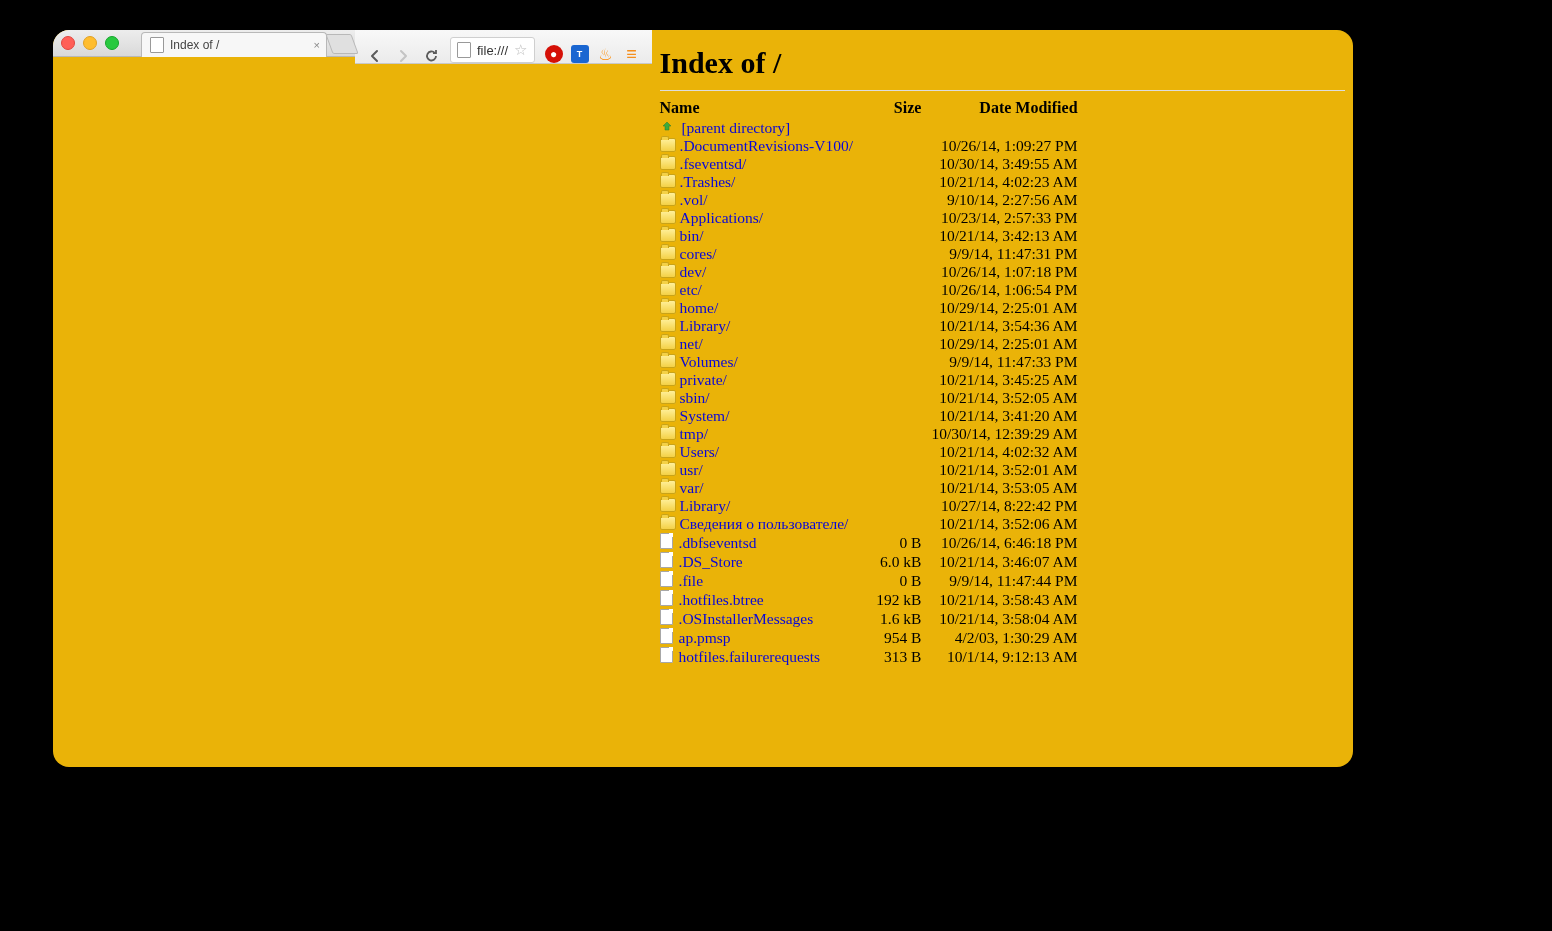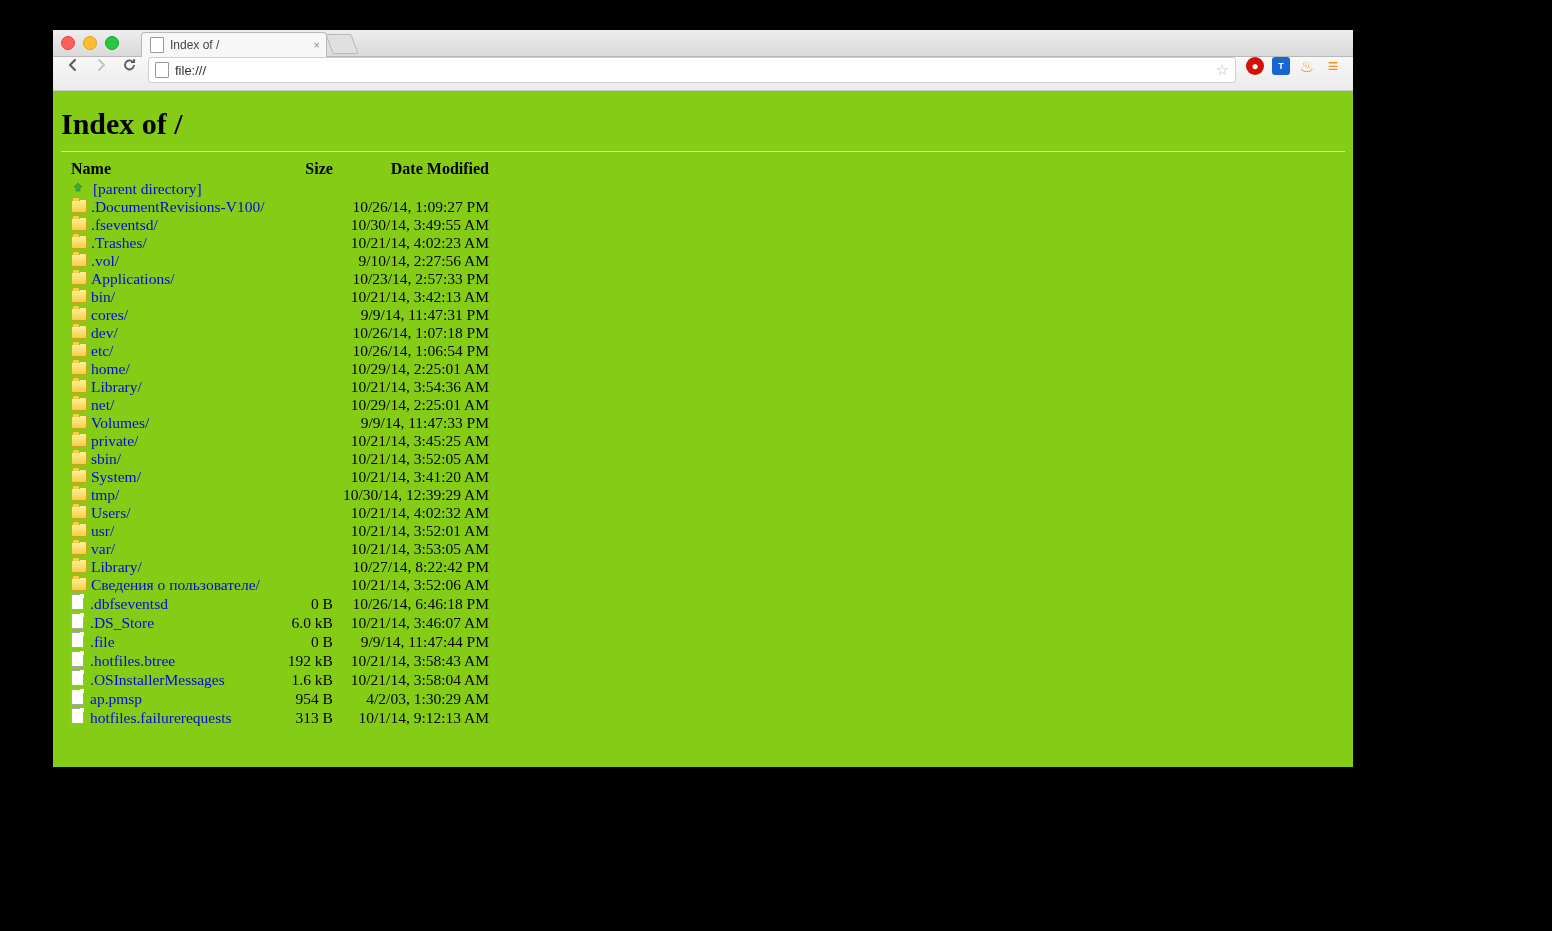--- a/index.html
+++ b/index.html
@@ -12,26 +12,26 @@
     width:1552px;
     height:931px;
     position:relative;
   }
   .window{
     position:absolute;
     left:53px;
     top:30px;
     width:1300px;
     height:737px;
-    background:#84cc16;
-    border-radius:0;
+    background:#eab308;
+    border-radius:16px;
     box-shadow:0 25px 40px rgba(0,0,0,0.6);
     overflow:hidden;
     display:flex;
-    flex-direction:column;
+    flex-direction:row;
   }
   
   .titlebar{
     height:26px;
     background:linear-gradient(to bottom,#ededed,#d9d9d9);
     border-bottom:1px solid #b8b8b8;
     display:flex;
     align-items:center;
     padding-left:8px;
     position:relative;
@@ -73,21 +73,21 @@
     align-self:flex-end;
     margin-bottom:2px;
   }
 
   
   .toolbar{
     height:33px;
     background:linear-gradient(to bottom,#f8f8f8,#ebebeb);
     border-bottom:1px solid #c9c9c9;
     display:flex;
-    align-items:flex-start;
+    align-items:flex-end;
     padding:0 11px;
     gap:10px;
   }
   .nav{display:flex;gap:10px;align-items:center;}
   .nav-btn{
     width:18px;display:flex;justify-content:center;align-items:center;
     color:#6b6b6b;font-size:16px;
   }
   .nav-btn.disabled{color:#bdbdbd;}
   .url{
@@ -123,21 +123,21 @@
     font-size:16px;
     color:#000;
   }
   h1{
     font-family:"Times New Roman",serif;
     font-weight:bold;
     font-size:30px;
     margin:12px 0 10px 0;
   }
   hr{border:none;border-top:1px solid #ddd;margin:0 0 6px 0;}
-  table{border-collapse:collapse;width:422px;margin-left:10px;}
+  table{border-collapse:collapse;width:422px;}
   th{
     text-align:left;
     font-family:"Times New Roman",serif;
     font-weight:bold;
     font-size:16px;
     padding:2px 4px 2px 0;
   }
   th.size,td.size{text-align:right;width:60px;}
   th.date,td.date{text-align:right;width:175px;}
   td{

